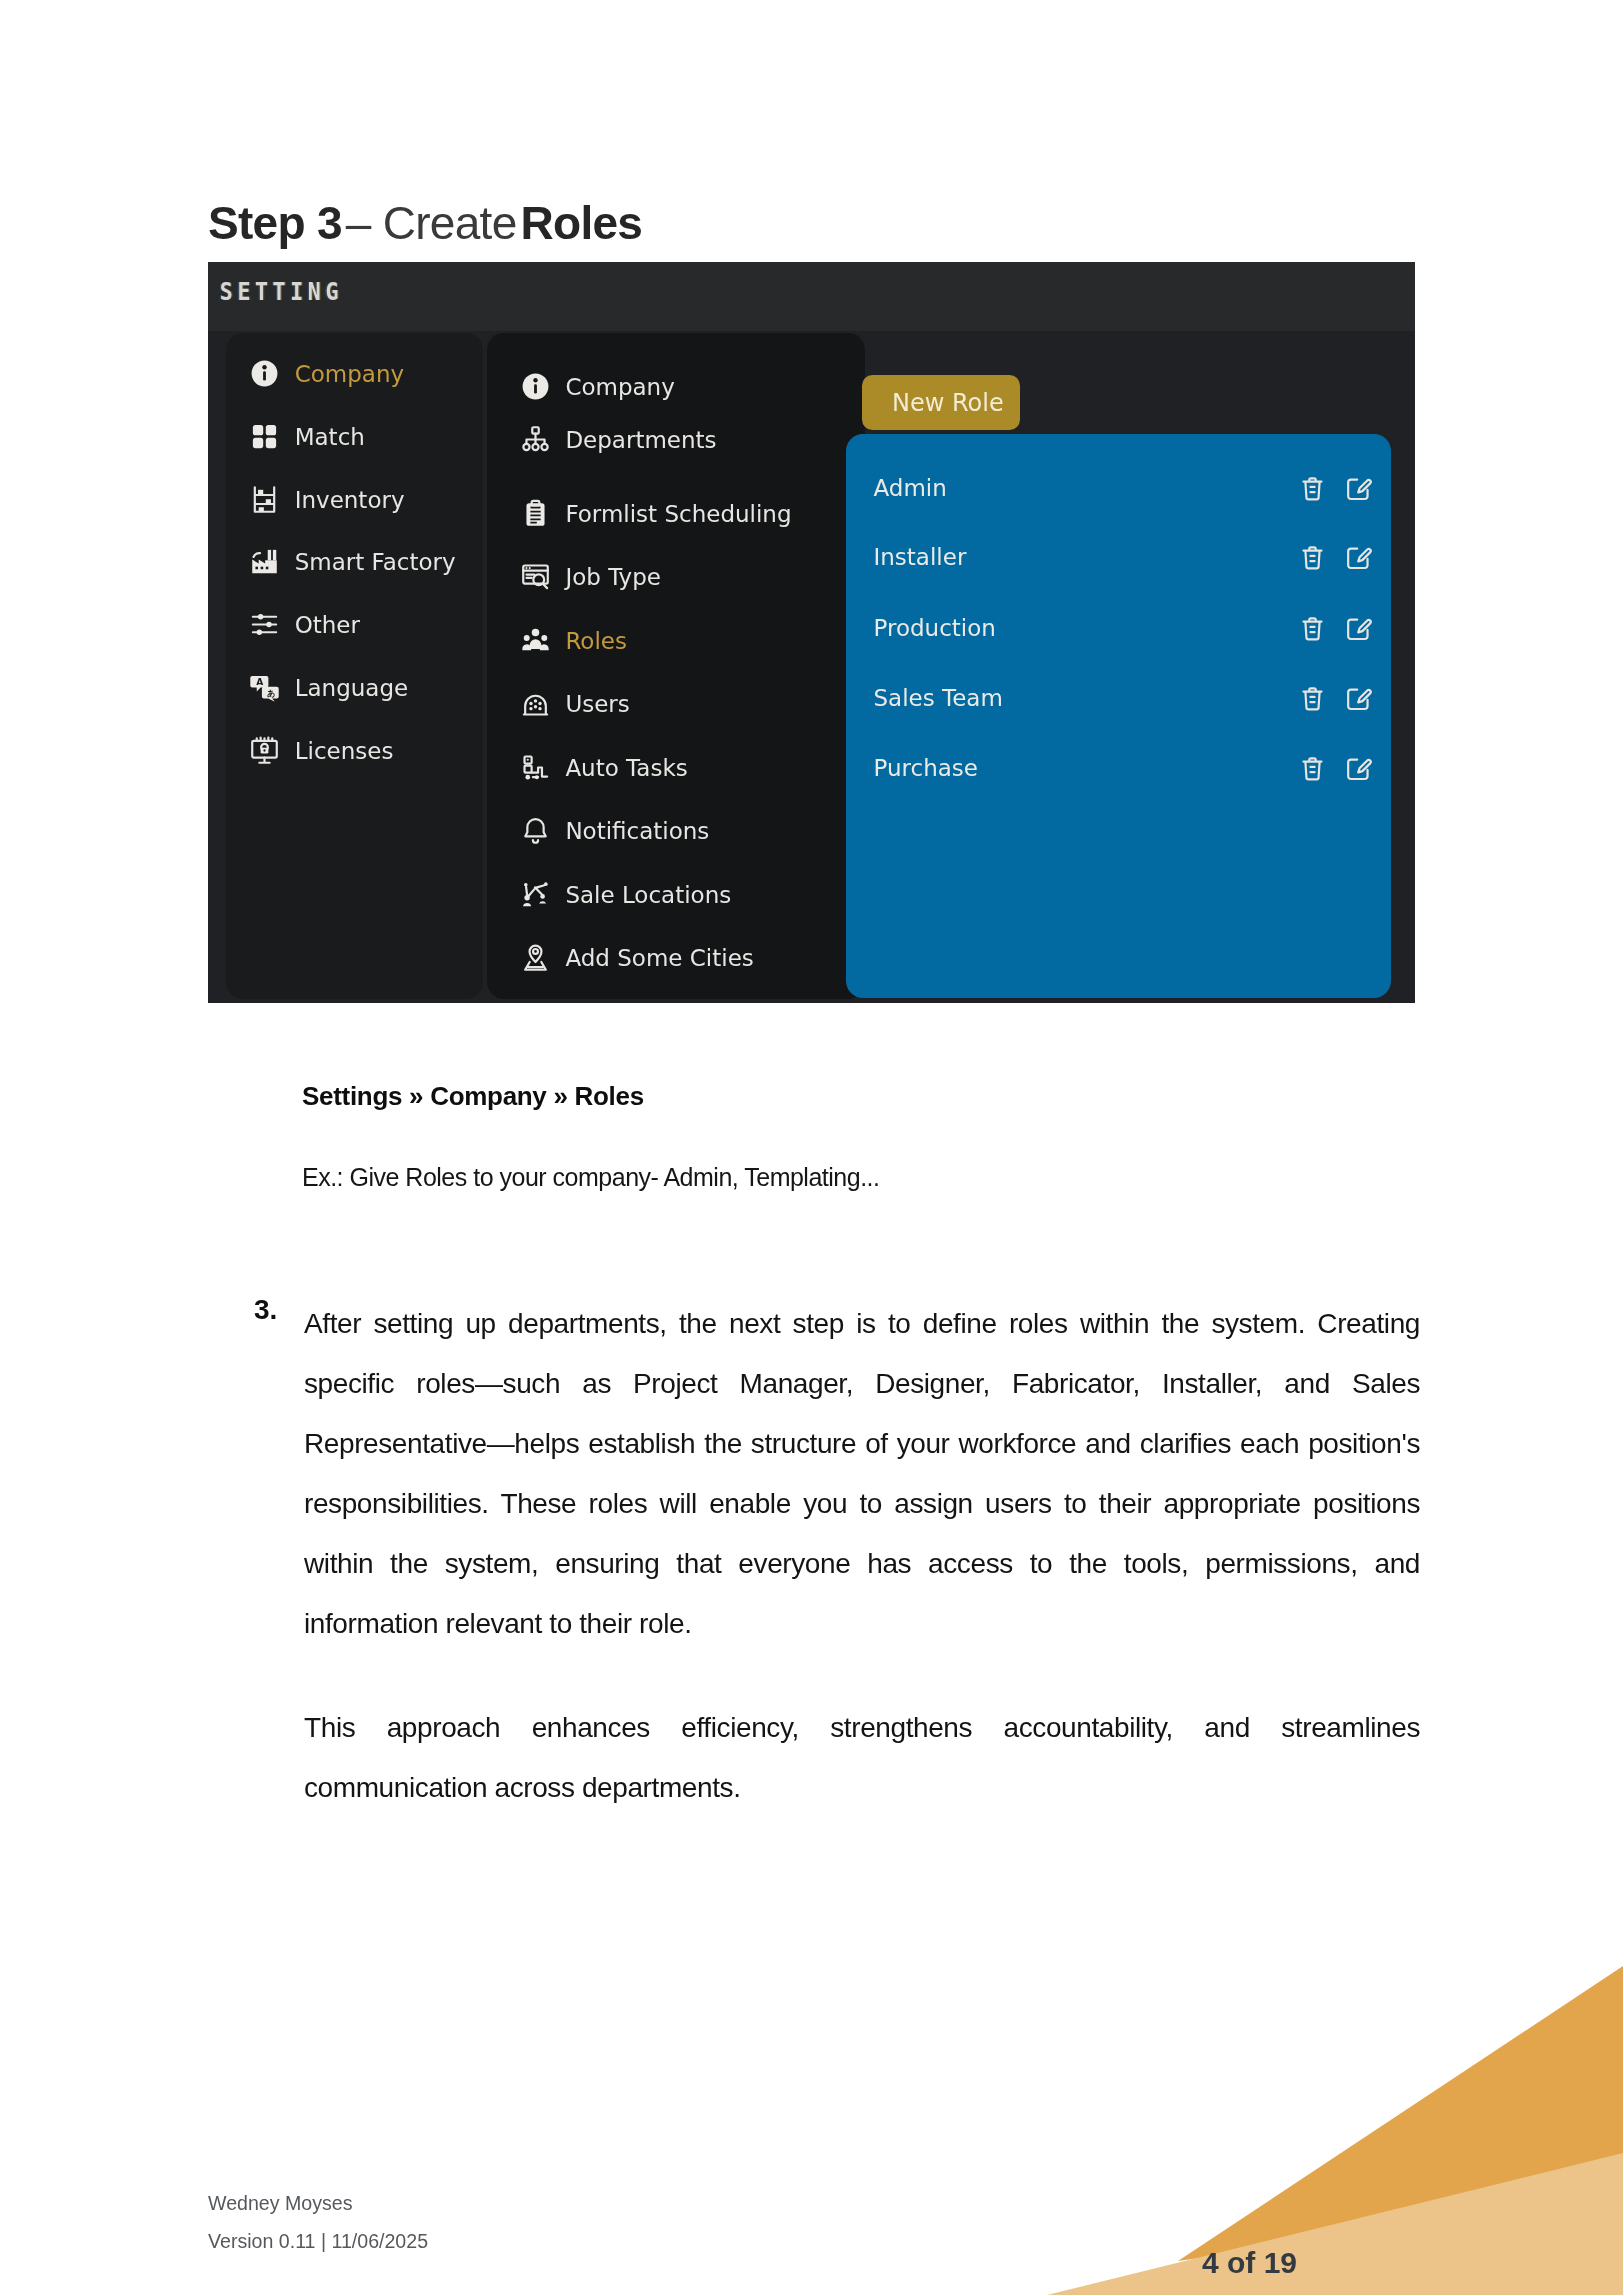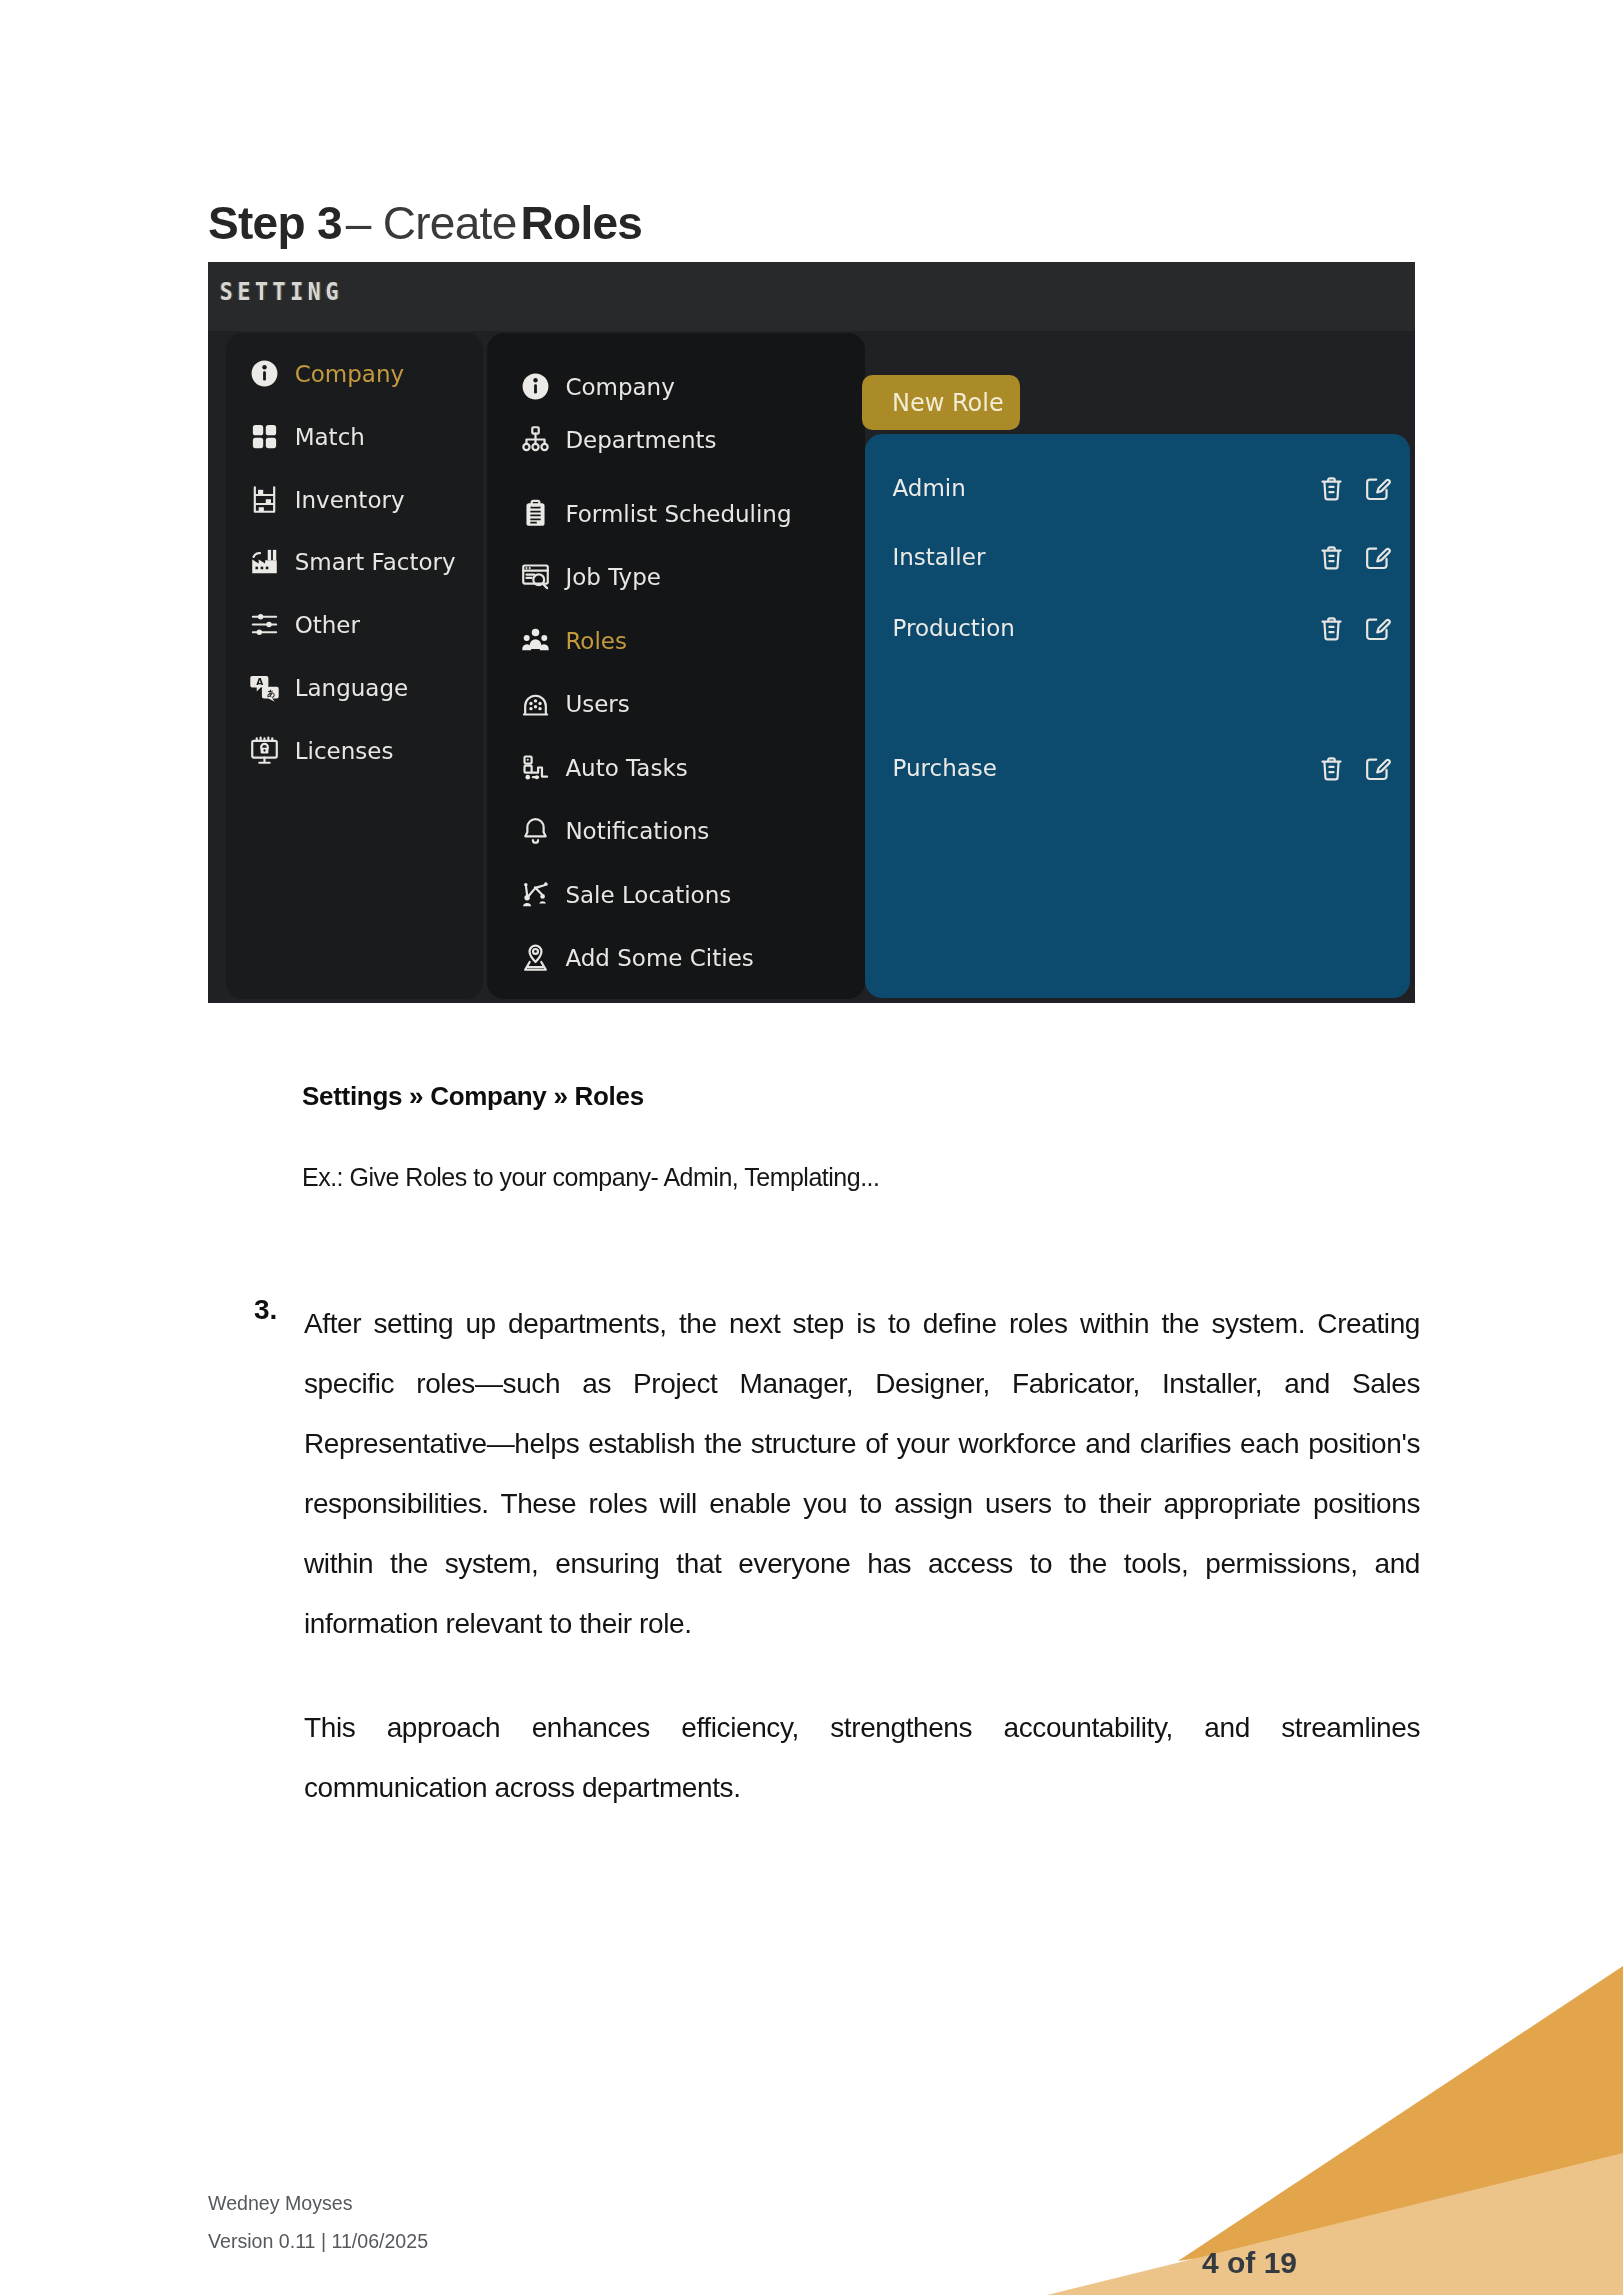--- a/index.html
+++ b/index.html
@@ -17,21 +17,21 @@
   .shot { position:absolute; left:208px; top:262px; width:1207px; height:741px; background:#202124; }
   .shot-header { position:absolute; left:0; top:0; width:100%; height:69px; background:#28292b; }
   .logo {
     position:absolute; left:11.8px; top:17px; font-family:"DejaVu Sans Mono", monospace;
     font-size:21.6px; font-weight:bold; letter-spacing:4.6px; color:#d7d6d2; transform:scaleY(1.12);
     text-shadow: 1.3px 0 0 rgba(150,110,40,.45), -1.3px 0 0 rgba(70,115,160,.45);
   }
   .panel { position:absolute; border-radius:17px; }
   .panel.left  { left:17.7px;  top:71px; width:257px; height:666px; background:#1a1b1d; }
   .panel.mid   { left:279px; top:71px; width:378px; height:666px; background:#141517; }
-  .panel.roles { left:657px; top:172px; width:545px; height:564px; background:#0c4a6e; }
+  .panel.roles { left:638px; top:172px; width:545px; height:564px; background:#0369a1; }
 
   .nav-item { position:absolute; height:39px; display:flex; align-items:center; gap:14.4px; cursor:pointer; }
   .panel.left .nav-item { left:23.6px; }
   .panel.mid  .nav-item { left:33px; }
   .nav-item .lbl { font-family:"DejaVu Sans", sans-serif; font-size:23px; color:#e7e6e3; white-space:nowrap; }
   .nav-item .lbl.gold { color:#c49a3c; }
   .nav-item svg { flex:0 0 auto; }
 
   .i { fill:none; stroke:#e6e5e2; stroke-width:1.7; stroke-linecap:round; stroke-linejoin:round; }
   .if { fill:#eceae6; stroke:none; }
@@ -286,20 +286,30 @@
       <div class="role-row" style="top:168px">
         <span class="r-name">Production</span>
         <svg class="act del" viewBox="0 0 24 24">
             <path class="i" d="M5 7h14M9.5 7V5.7a1.2 1.2 0 0 1 1.2-1.2h2.6a1.2 1.2 0 0 1 1.2 1.2V7M6.5 7l.8 12.5a1.4 1.4 0 0 0 1.4 1.3h6.6a1.4 1.4 0 0 0 1.4-1.3L17.5 7M10.4 11.2h3.2M10.4 15.2h3.2"></path>
           </svg>
         <svg class="act edt" viewBox="0 0 24 24">
             <path class="i" d="M19 13.5v4.9a2.1 2.1 0 0 1-2.1 2.1H6.1A2.1 2.1 0 0 1 4 18.4V7.6a2.1 2.1 0 0 1 2.1-2.1h4.9"></path>
             <path class="i" d="M12.8 12.2l6-6a1.55 1.55 0 0 1 2.2 2.2l-6 6-3.2 1z"></path>
           </svg>
       </div>
+      <div class="role-row" style="top:238px">
+        <span class="r-name">Sales Team</span>
+        <svg class="act del" viewBox="0 0 24 24">
+            <path class="i" d="M5 7h14M9.5 7V5.7a1.2 1.2 0 0 1 1.2-1.2h2.6a1.2 1.2 0 0 1 1.2 1.2V7M6.5 7l.8 12.5a1.4 1.4 0 0 0 1.4 1.3h6.6a1.4 1.4 0 0 0 1.4-1.3L17.5 7M10.4 11.2h3.2M10.4 15.2h3.2"></path>
+          </svg>
+        <svg class="act edt" viewBox="0 0 24 24">
+            <path class="i" d="M19 13.5v4.9a2.1 2.1 0 0 1-2.1 2.1H6.1A2.1 2.1 0 0 1 4 18.4V7.6a2.1 2.1 0 0 1 2.1-2.1h4.9"></path>
+            <path class="i" d="M12.8 12.2l6-6a1.55 1.55 0 0 1 2.2 2.2l-6 6-3.2 1z"></path>
+          </svg>
+      </div>
       <div class="role-row" style="top:308px">
         <span class="r-name">Purchase</span>
         <svg class="act del" viewBox="0 0 24 24">
             <path class="i" d="M5 7h14M9.5 7V5.7a1.2 1.2 0 0 1 1.2-1.2h2.6a1.2 1.2 0 0 1 1.2 1.2V7M6.5 7l.8 12.5a1.4 1.4 0 0 0 1.4 1.3h6.6a1.4 1.4 0 0 0 1.4-1.3L17.5 7M10.4 11.2h3.2M10.4 15.2h3.2"></path>
           </svg>
         <svg class="act edt" viewBox="0 0 24 24">
             <path class="i" d="M19 13.5v4.9a2.1 2.1 0 0 1-2.1 2.1H6.1A2.1 2.1 0 0 1 4 18.4V7.6a2.1 2.1 0 0 1 2.1-2.1h4.9"></path>
             <path class="i" d="M12.8 12.2l6-6a1.55 1.55 0 0 1 2.2 2.2l-6 6-3.2 1z"></path>
           </svg>
       </div>

